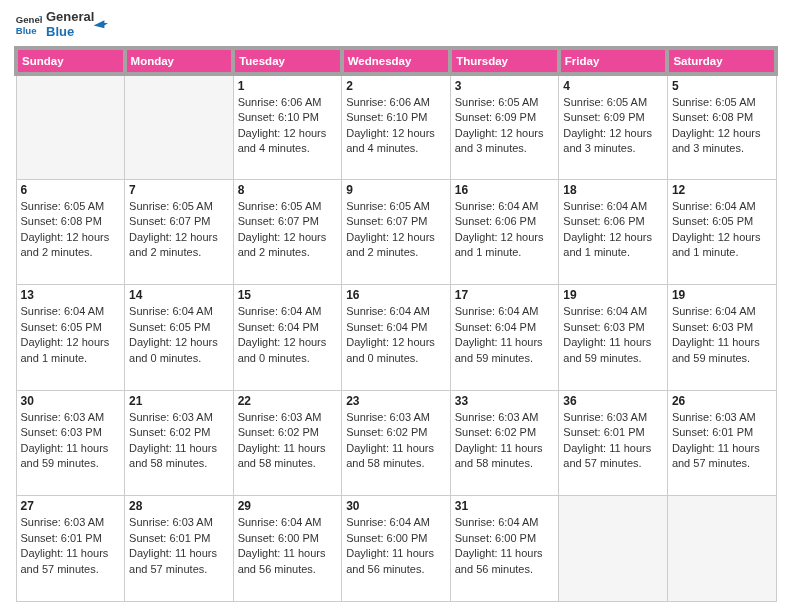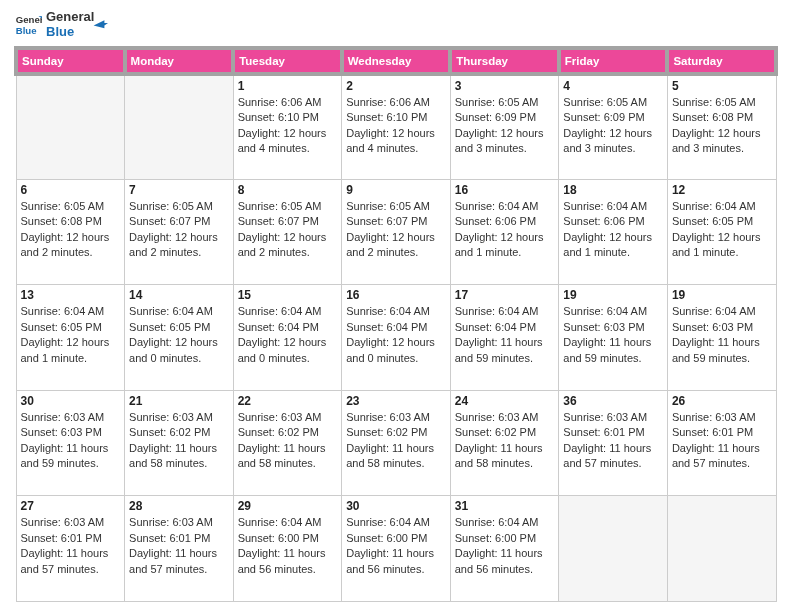--- a/index.html
+++ b/index.html
@@ -219,21 +219,21 @@
           </td>
           <td>
             <div class="day-num">22</div>
             <div class="day-info">Sunrise: 6:03 AM<br>Sunset: 6:02 PM<br>Daylight: 11 hours and 58 minutes.</div>
           </td>
           <td>
             <div class="day-num">23</div>
             <div class="day-info">Sunrise: 6:03 AM<br>Sunset: 6:02 PM<br>Daylight: 11 hours and 58 minutes.</div>
           </td>
           <td>
-            <div class="day-num">24</div>
+            <div class="day-num">33</div>
             <div class="day-info">Sunrise: 6:03 AM<br>Sunset: 6:02 PM<br>Daylight: 11 hours and 58 minutes.</div>
           </td>
           <td>
             <div class="day-num">36</div>
             <div class="day-info">Sunrise: 6:03 AM<br>Sunset: 6:01 PM<br>Daylight: 11 hours and 57 minutes.</div>
           </td>
           <td>
             <div class="day-num">26</div>
             <div class="day-info">Sunrise: 6:03 AM<br>Sunset: 6:01 PM<br>Daylight: 11 hours and 57 minutes.</div>
           </td>

